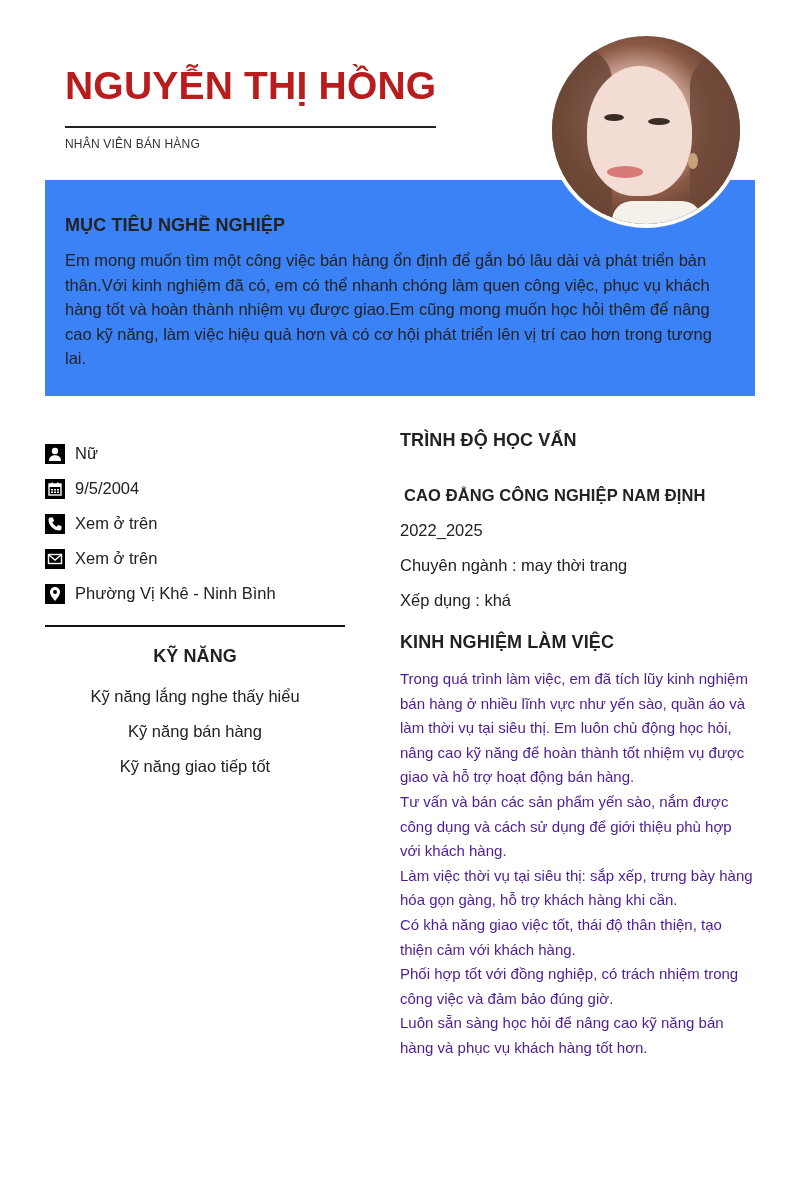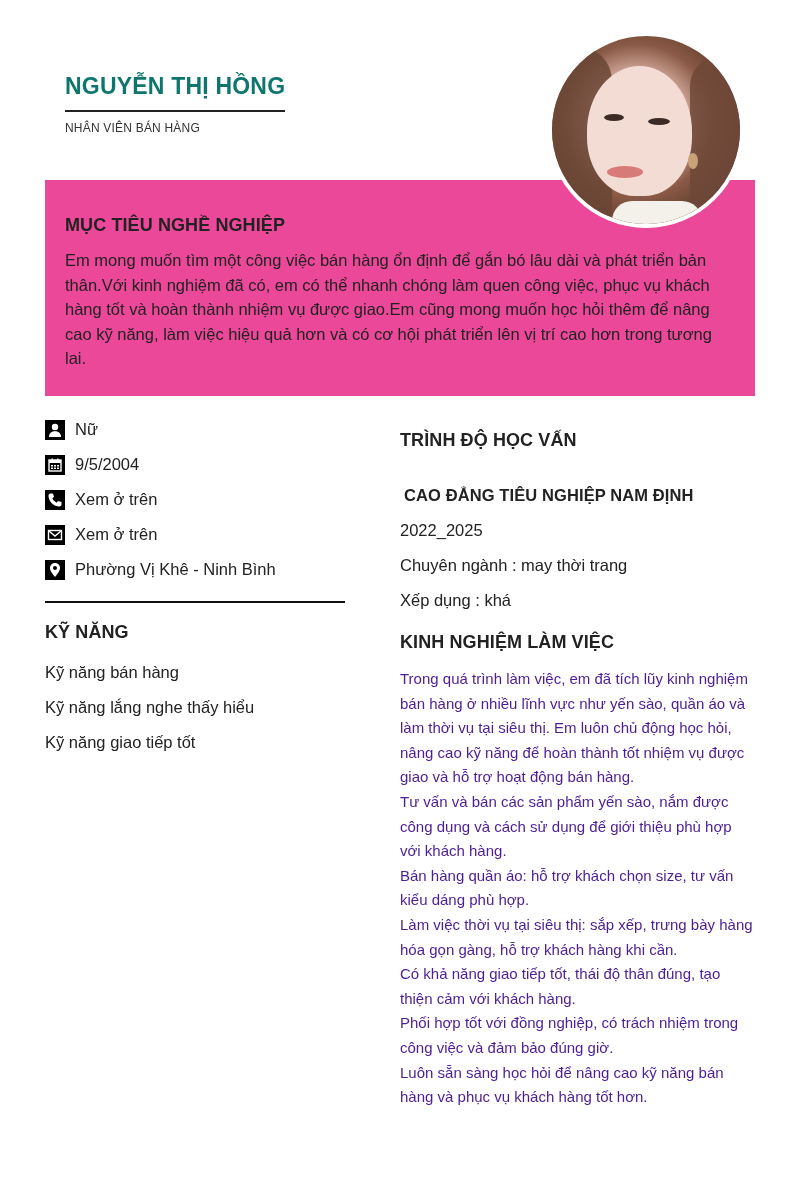--- a/index.html
+++ b/index.html
@@ -1,28 +1,28 @@
 <!DOCTYPE html>
 <html><head>
 <meta charset="utf-8">
 <style>
   * { box-sizing: border-box; margin: 0; padding: 0; }
   html, body { width: 800px; height: 1199px; background: #ffffff; overflow: hidden; }
   body { font-family: "Liberation Sans", "DejaVu Sans", sans-serif; color: #222222; position: relative; }
 
   .header { position: absolute; left: 65px; top: 68px; }
   .name {
-    font-size: 23px; font-weight: bold; letter-spacing: 0.2px; color: #0f766e;
-    padding-bottom: 6px; border-bottom: 2px solid #222; display: inline-block; line-height: 36px;
+    font-size: 39px; font-weight: bold; letter-spacing: 0.2px; color: #b91c1c;
+    padding-bottom: 22px; border-bottom: 2px solid #222; display: inline-block; line-height: 36px;
   }
   .title { font-size: 12px; margin-top: 9px; color: #333; letter-spacing: 0.2px; }
 
   .objective {
     position: absolute; left: 45px; top: 180px; width: 710px; height: 216px;
-    background: #ec4899; padding: 35px 20px 0 20px;
+    background: #3b82f6; padding: 35px 20px 0 20px;
   }
   .section-title { font-size: 18px; font-weight: bold; color: #222; letter-spacing: 0.1px; }
   .objective .section-title { margin-bottom: 12px; }
   .objective-text { font-size: 16.5px; line-height: 24.6px; color: #222; }
 
   .avatar {
     position: absolute; left: 548px; top: 32px; width: 196px; height: 196px;
     border-radius: 50%; background: #ffffff; padding: 4px; z-index: 5;
   }
   .avatar-inner {
@@ -31,21 +31,21 @@
   }
   .avatar-inner .hair-l { position: absolute; left: -10px; top: 10px; width: 70px; height: 190px; background: #6a4535; border-radius: 40px; opacity: .85; }
   .avatar-inner .hair-r { position: absolute; right: -10px; top: 20px; width: 60px; height: 180px; background: #6e4838; border-radius: 40px; opacity: .85; }
   .avatar-inner .face { position: absolute; left: 35px; top: 30px; width: 105px; height: 130px; background: #f3dcd4; border-radius: 50% 50% 45% 45%; }
   .avatar-inner .eye1 { position: absolute; left: 52px; top: 78px; width: 20px; height: 7px; background: #3a2b26; border-radius: 50%; }
   .avatar-inner .eye2 { position: absolute; left: 96px; top: 82px; width: 22px; height: 7px; background: #3a2b26; border-radius: 50%; }
   .avatar-inner .lips { position: absolute; left: 55px; top: 130px; width: 36px; height: 12px; background: #d77a78; border-radius: 50%; }
   .avatar-inner .collar { position: absolute; left: 60px; top: 165px; width: 90px; height: 40px; background: #f4f0ea; border-radius: 20px 20px 0 0; }
   .avatar-inner .earring { position: absolute; left: 136px; top: 117px; width: 10px; height: 16px; background: #c9a27a; border-radius: 50%; }
 
-  .left-col { position: absolute; left: 45px; top: 412px; width: 300px; }
+  .left-col { position: absolute; left: 45px; top: 436px; width: 300px; text-align: center; }
   .info-row { display: flex; align-items: center; height: 35px; font-size: 16.5px; }
   .info-icon {
     width: 20px; height: 20px; background: #000; margin-right: 10px; flex: 0 0 20px;
     display: flex; align-items: center; justify-content: center;
   }
   .info-icon svg { width: 16px; height: 16px; }
   .divider { width: 300px; height: 2px; background: #111; margin-top: 14px; }
   .skills-title { margin-top: 19px; margin-bottom: 12px; }
   .skill { font-size: 16.5px; height: 35px; line-height: 35px; }
 
@@ -140,37 +140,36 @@
           <path d="M8 1 C5 1 3 3.2 3 6 C3 9.5 8 15 8 15 C8 15 13 9.5 13 6 C13 3.2 11 1 8 1 Z" fill="#fff"></path>
           <circle cx="8" cy="6" r="2" fill="#000"></circle>
         </svg>
     </span>
     <span>Phường Vị Khê - Ninh Bình</span>
   </div>
 
   <div class="divider"></div>
 
   <div class="section-title skills-title">KỸ NĂNG</div>
+  <div class="skill">Kỹ năng lắng nghe thấy hiểu</div>
   <div class="skill">Kỹ năng bán hàng</div>
-  <div class="skill">Kỹ năng lắng nghe thấy hiểu</div>
   <div class="skill">Kỹ năng giao tiếp tốt</div>
 </div>
 
 <div class="right-col">
   <div class="section-title">TRÌNH ĐỘ HỌC VẤN</div>
-  <div class="edu-school">CAO ĐẲNG TIÊU NGHIỆP NAM ĐỊNH</div>
+  <div class="edu-school">CAO ĐẲNG CÔNG NGHIỆP NAM ĐỊNH</div>
   <div class="edu-line edu-years">2022_2025</div>
   <div class="edu-line">Chuyên ngành : may thời trang</div>
   <div class="edu-line">Xếp dụng : khá</div>
 
   <div class="section-title exp-title">KINH NGHIỆM LÀM VIỆC</div>
   <div class="exp-text">
     <p>Trong quá trình làm việc, em đã tích lũy kinh nghiệm bán hàng ở nhiều lĩnh vực như yến sào, quần áo và làm thời vụ tại siêu thị. Em luôn chủ động học hỏi, nâng cao kỹ năng để hoàn thành tốt nhiệm vụ được giao và hỗ trợ hoạt động bán hàng.</p>
     <p>Tư vấn và bán các sản phẩm yến sào, nắm được công dụng và cách sử dụng để giới thiệu phù hợp với khách hàng.</p>
-    <p>Bán hàng quần áo: hỗ trợ khách chọn size, tư vấn kiểu dáng phù hợp.</p>
     <p>Làm việc thời vụ tại siêu thị: sắp xếp, trưng bày hàng hóa gọn gàng, hỗ trợ khách hàng khi cần.</p>
-    <p>Có khả năng giao tiếp tốt, thái độ thân đúng, tạo thiện cảm với khách hàng.</p>
+    <p>Có khả năng giao việc tốt, thái độ thân thiện, tạo thiện cảm với khách hàng.</p>
     <p>Phối hợp tốt với đồng nghiệp, có trách nhiệm trong công việc và đảm bảo đúng giờ.</p>
     <p>Luôn sẵn sàng học hỏi để nâng cao kỹ năng bán hàng và phục vụ khách hàng tốt hơn.</p>
   </div>
 </div>
 
 <div class="watermark">Viec3s.com</div>
 
 </body></html>

